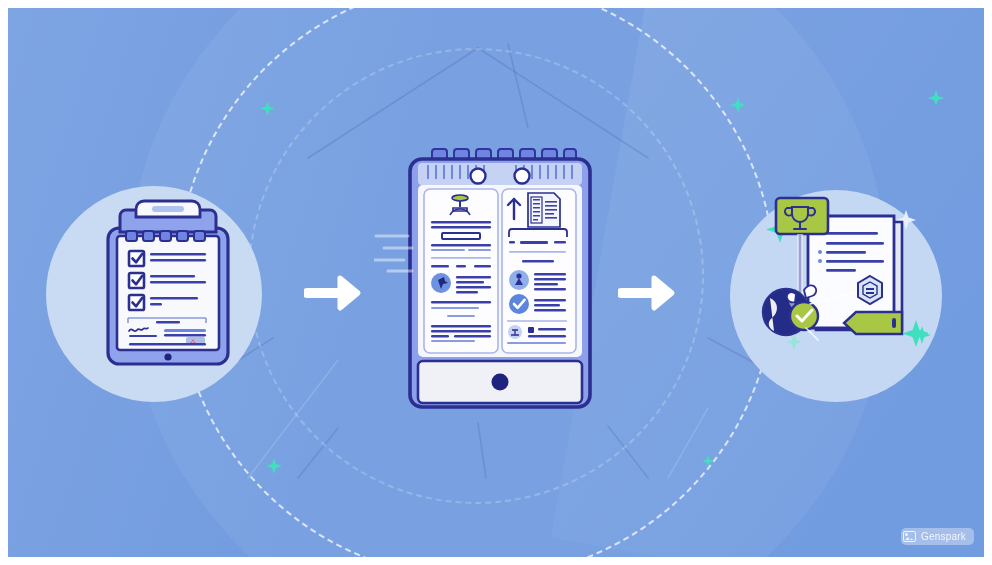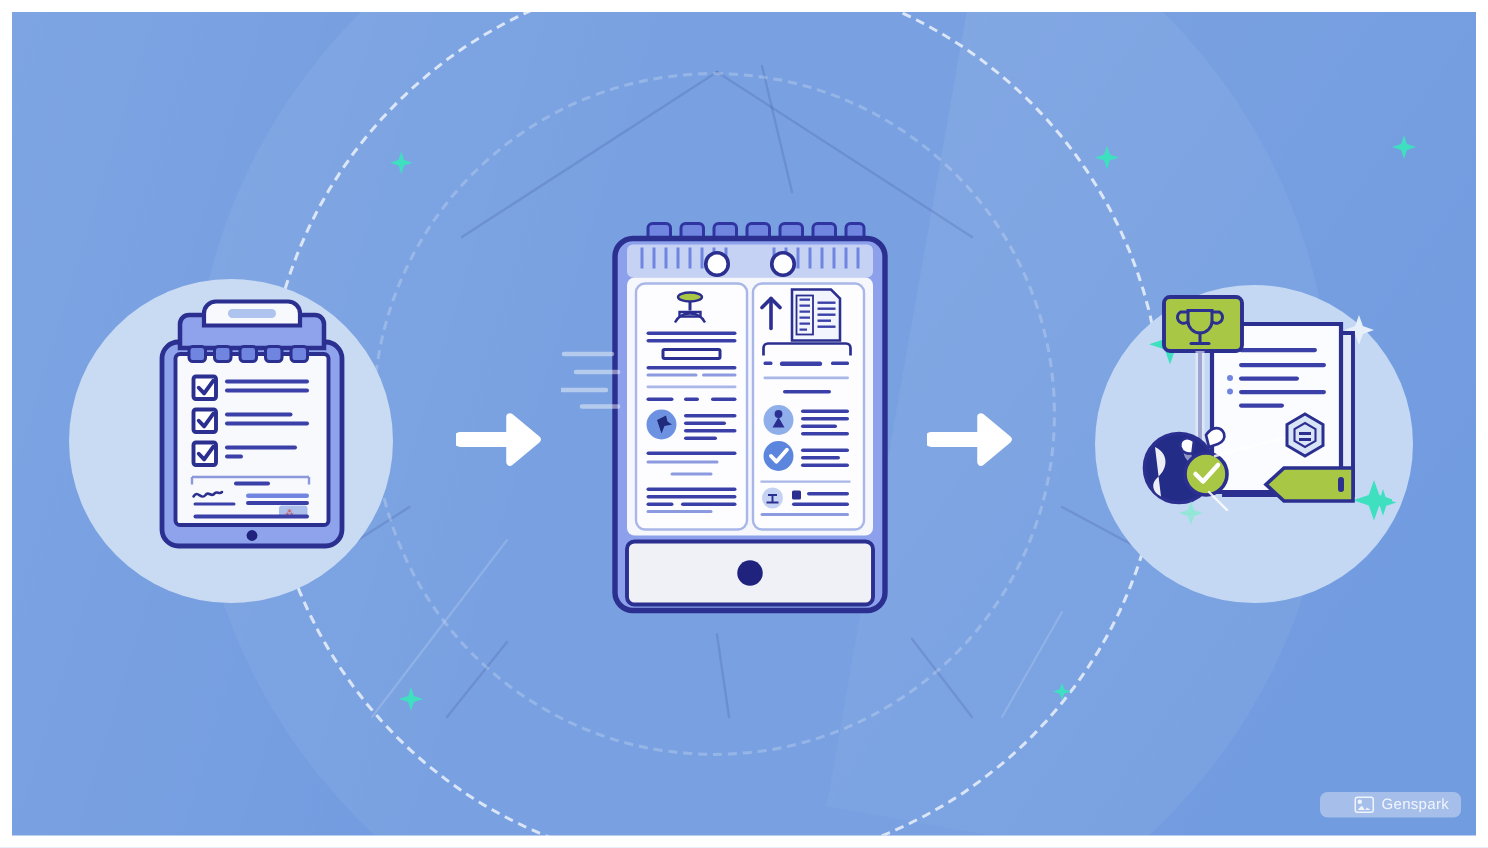--- a/index.html
+++ b/index.html
@@ -57,21 +57,21 @@
   }
   .disc.right { background:#C4D8F4; }
 
   
   .arrow { position:absolute; }
 
   
   .watermark {
     position:absolute;
     display:flex; align-items:center; gap:5px;
-    padding:3px 8px 3px 23px;
+    padding:3px 8px 3px 2px;
     border-radius:5px;
     background:rgba(236,240,248,0.42);
     color:#f2f5fb;
     font-size:10px;
     letter-spacing:.2px;
     line-height:1;
   }
   .watermark .wm-ico {
     width:13px; height:11px;
     border:1.3px solid #f0f3fa;

